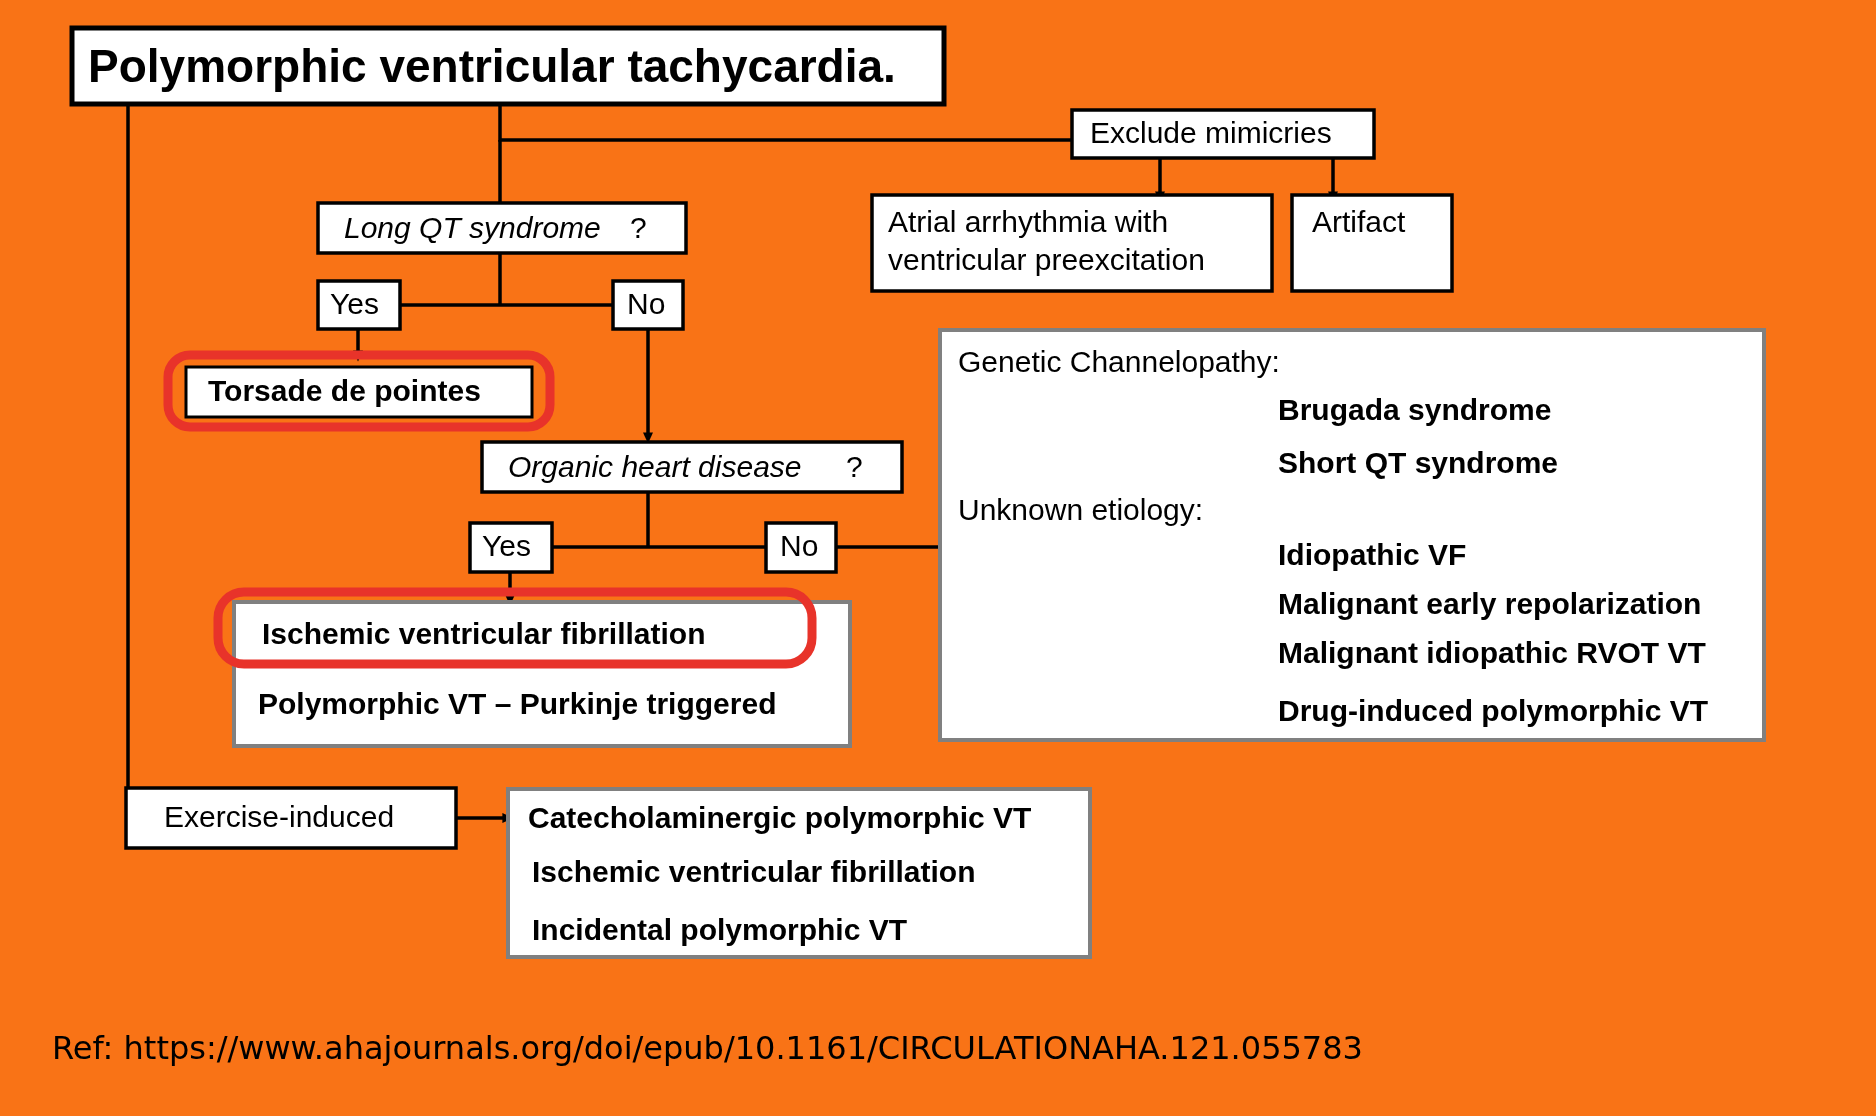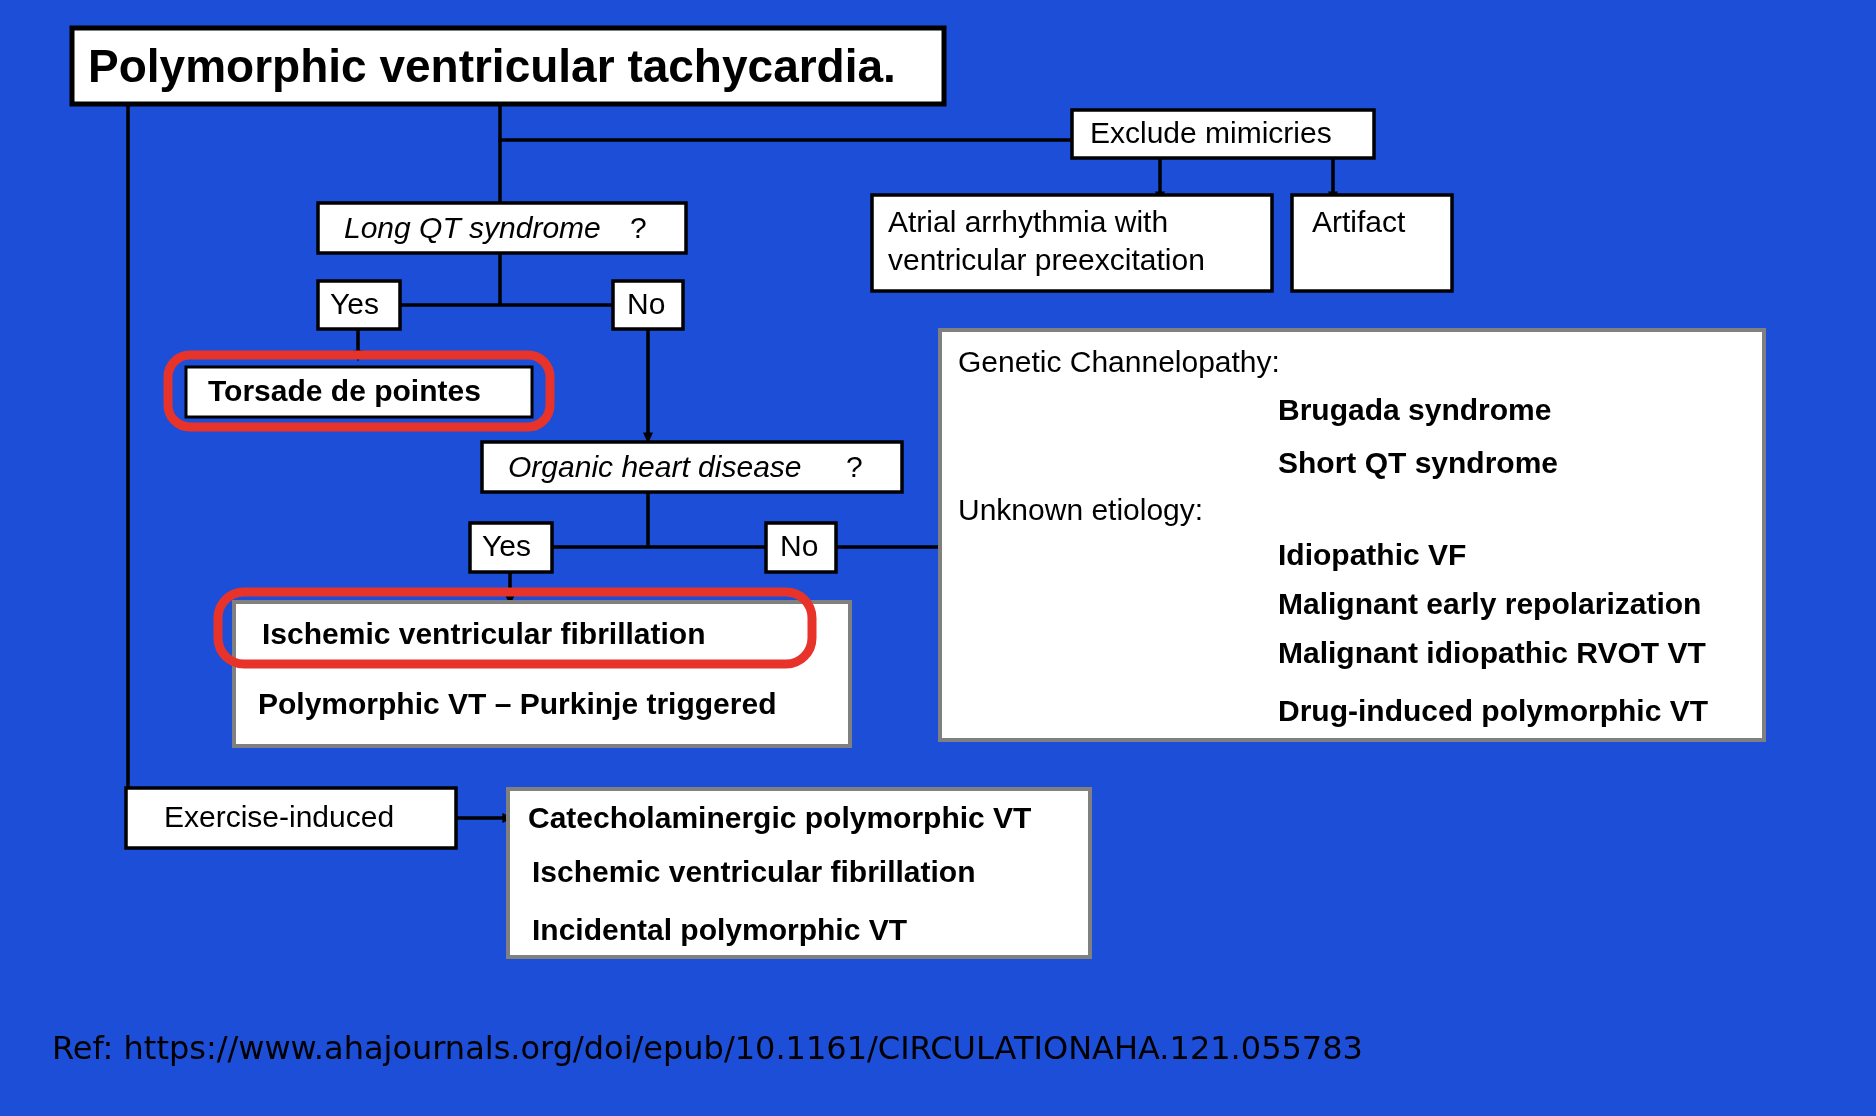--- a/index.html
+++ b/index.html
@@ -4,21 +4,21 @@
 <style>
   html, body {
     margin: 0;
     padding: 0;
     background: #ffffff;
   }
   #page {
     position: relative;
     width: 1876px;
     height: 1116px;
-    background: #1d4ed8;
+    background: #f97316;
     font-family: "Liberation Sans", sans-serif;
     overflow: hidden;
   }
   #flow {
     position: absolute;
     top: 0;
     left: 0;
     width: 1876px;
     height: 1116px;
   }

